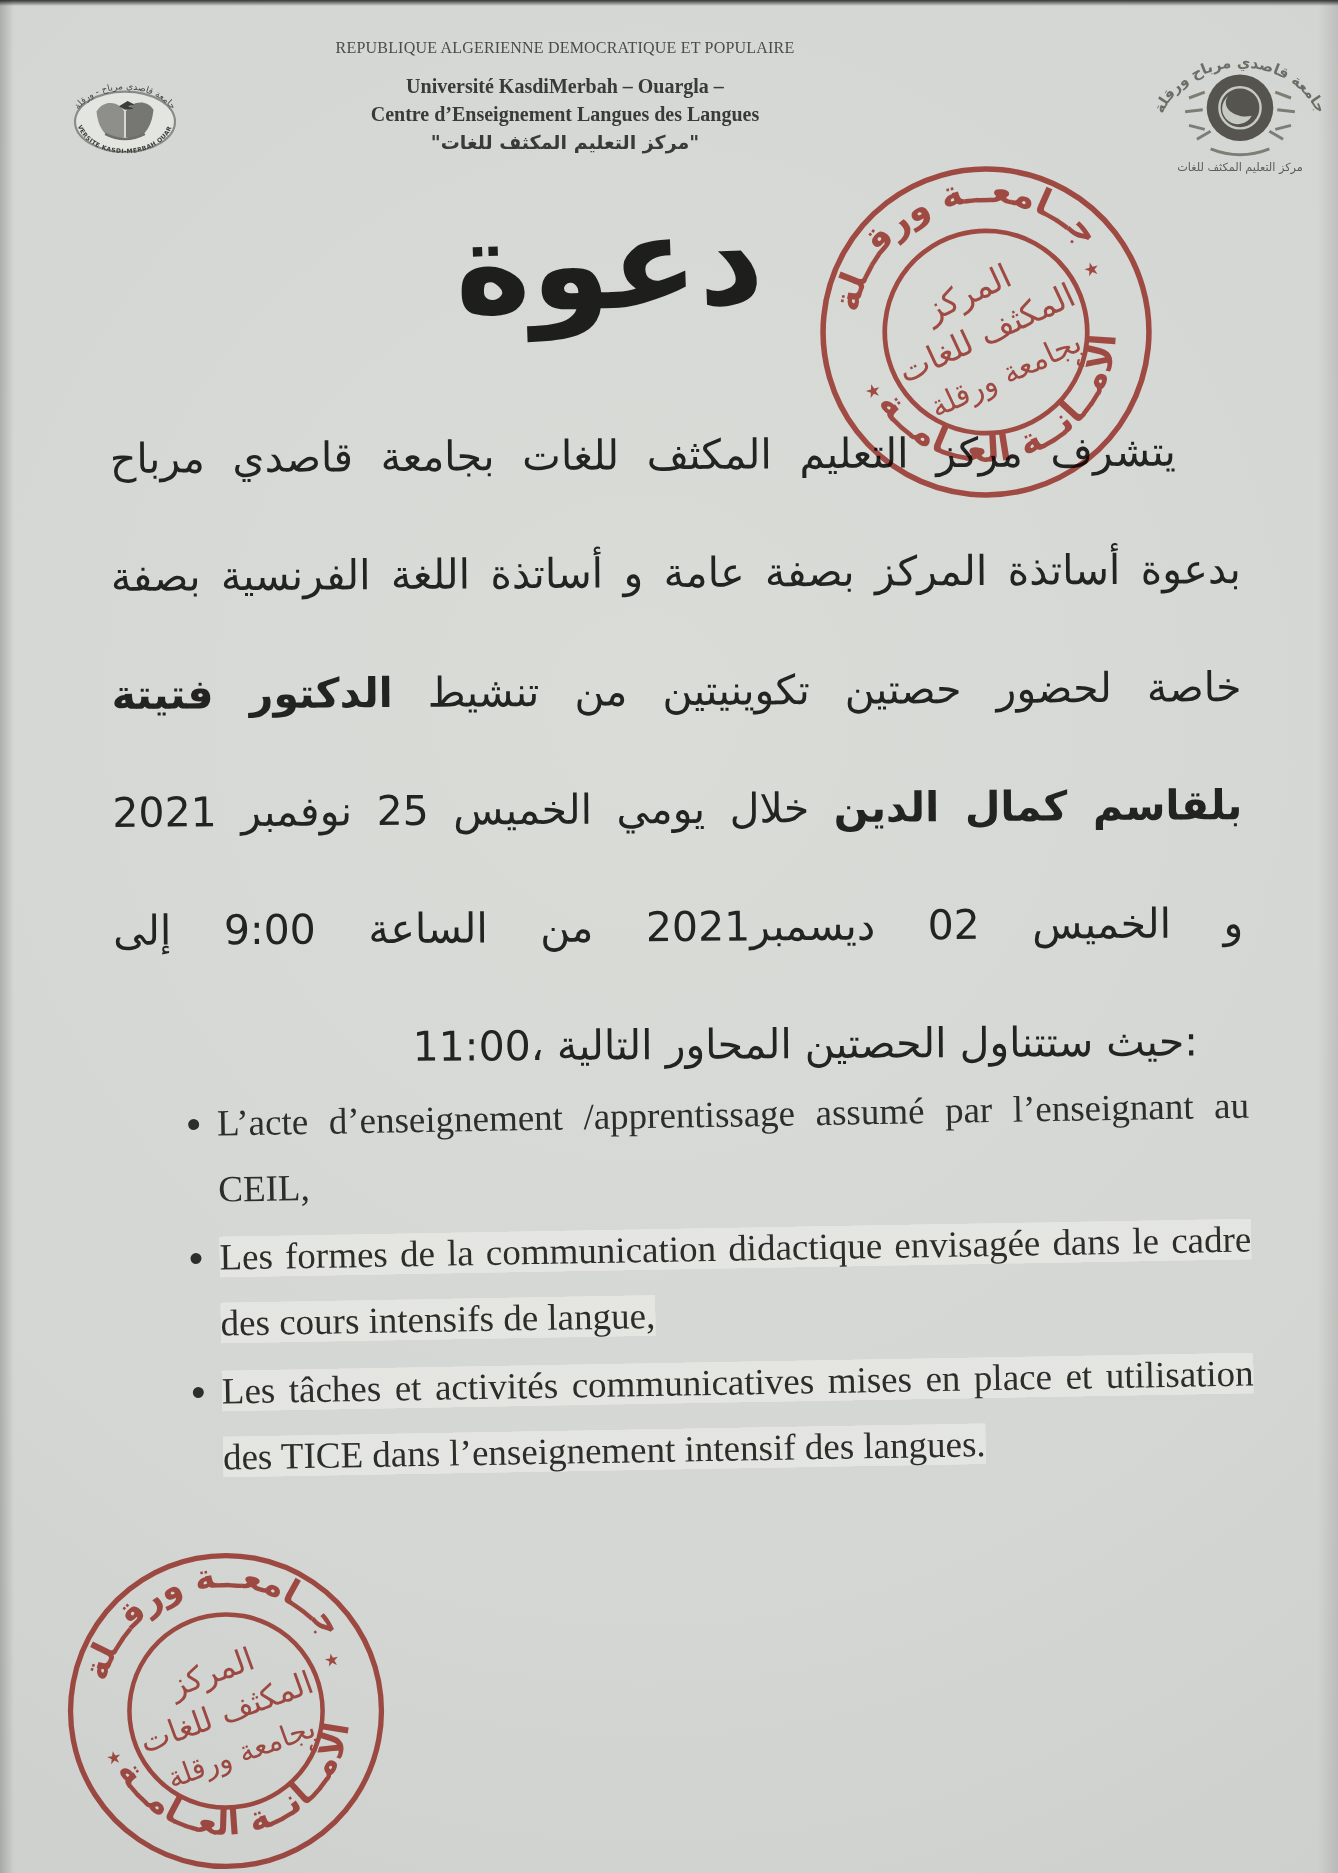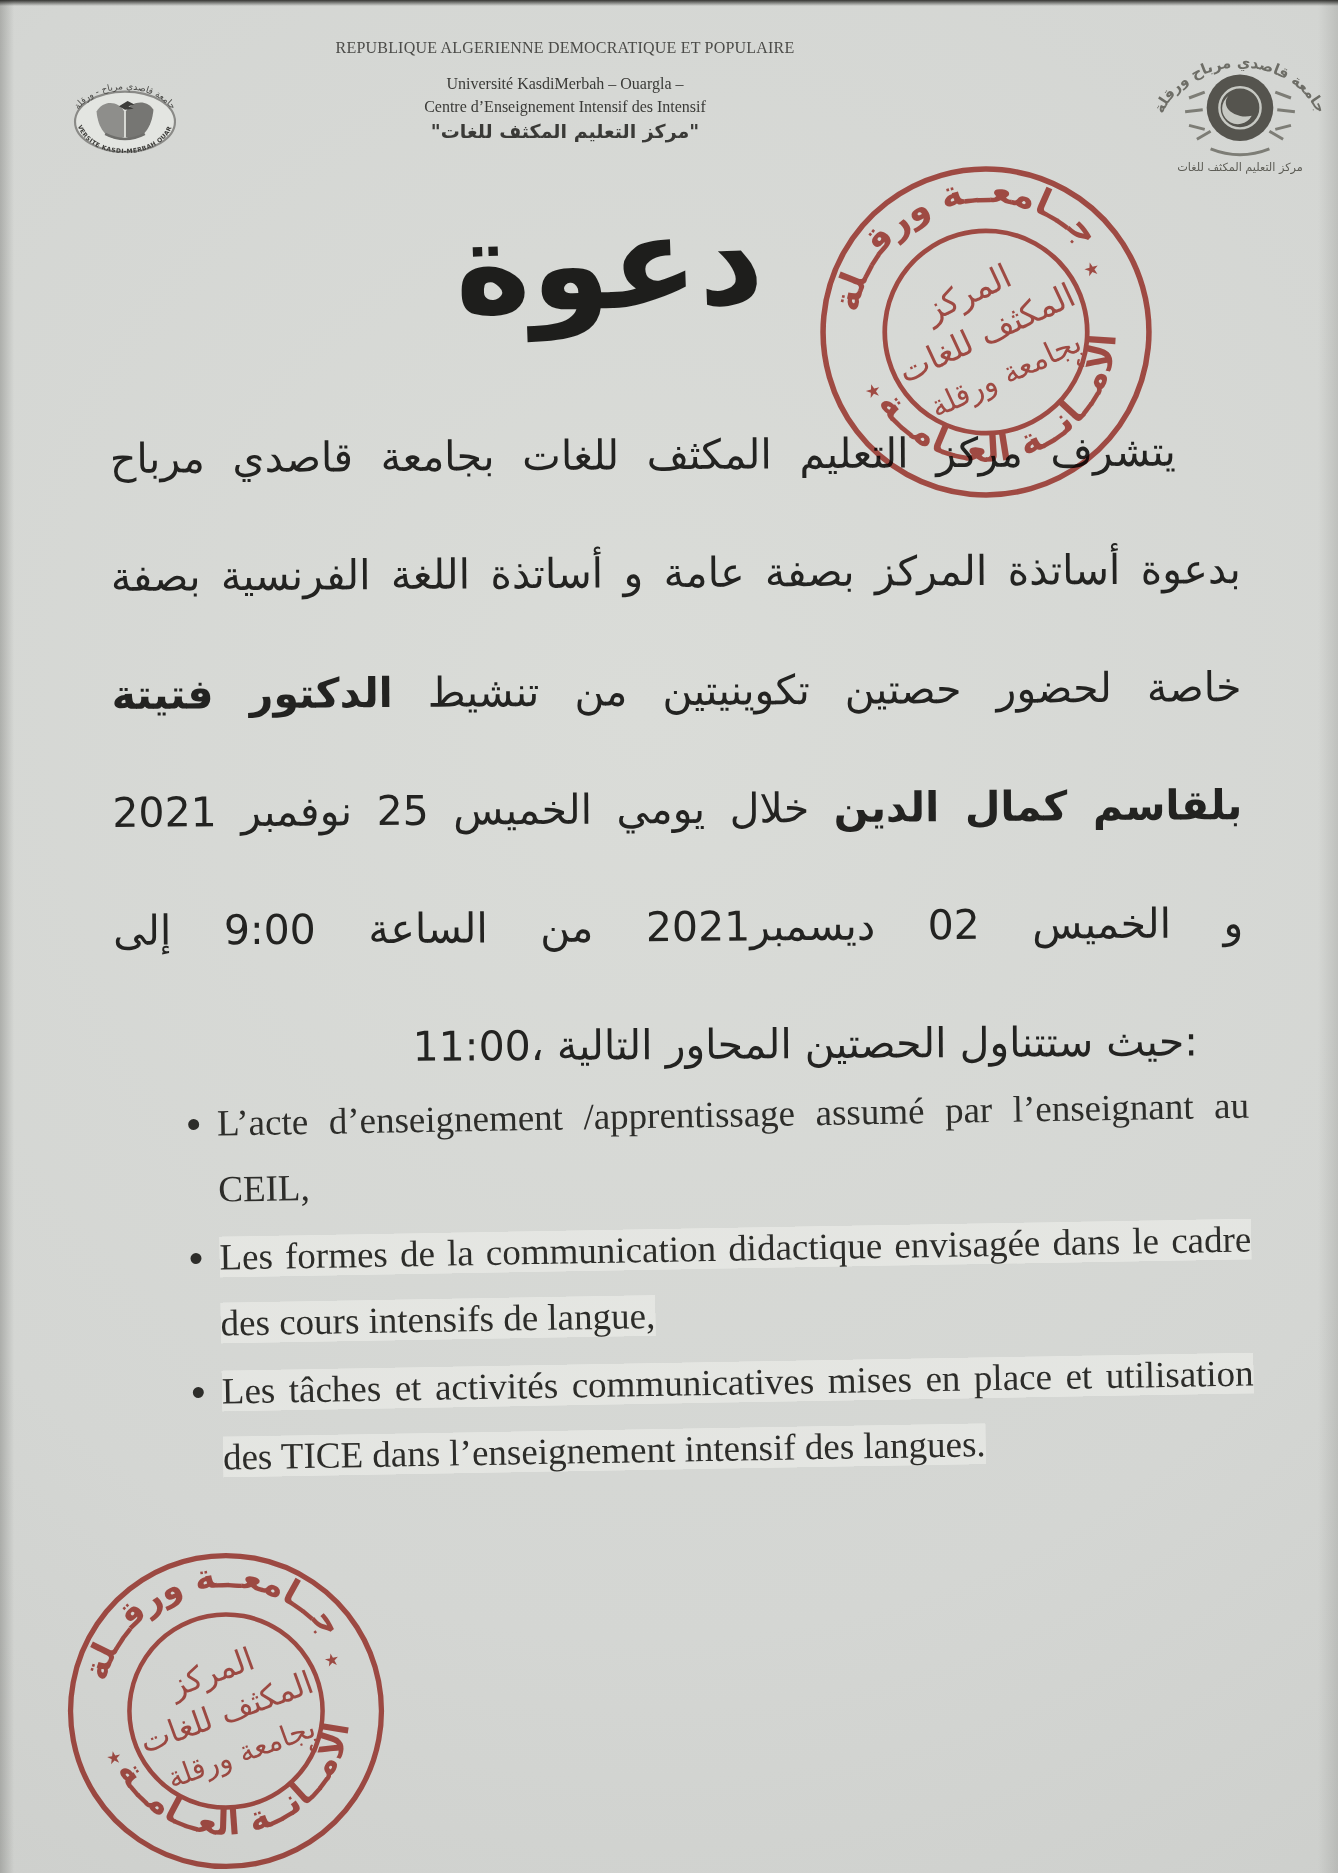--- a/index.html
+++ b/index.html
@@ -16,21 +16,21 @@
     font-family:"Liberation Serif", serif;
     color:#2b2b29;
   }
 
   
   .hdr-text{
     position:absolute; top:38px; left:165px; width:800px;
     text-align:center; line-height:1.28;
   }
   .hdr-small{font-size:16px; color:#4b4b48; letter-spacing:.2px;}
-  .hdr-bold{font-size:16px; font-weight:normal; color:#3a3a37; margin-top:2px;}
+  .hdr-bold{font-size:20px; font-weight:bold; color:#3a3a37; margin-top:2px;}
   .hdr-gap{height:14px;}
   .hdr-ar{font-size:19px; font-weight:bold; color:#3a3a37; direction:rtl; font-family:"DejaVu Sans", sans-serif; margin-top:2px;}
 
   .logo-left{position:absolute; top:58px; left:50px; width:150px; height:112px;}
   .logo-right{position:absolute; top:12px; left:1142px; width:196px; height:172px;}
 
   
   .doc-title{
     position:absolute; top:192px; left:0; width:1338px;
     padding-right:120px; box-sizing:border-box;
@@ -102,21 +102,21 @@
     </text>
     <text font-size="7" font-weight="bold" fill="#3c3c39" font-family="DejaVu Sans, sans-serif" letter-spacing=".5">
       <textPath href="#llb" startOffset="50%" text-anchor="middle">UNIVERSITE KASDI-MERBAH OUARGLA</textPath>
     </text>
   </svg>
 
   <div class="hdr-text">
     <div class="hdr-small">REPUBLIQUE ALGERIENNE DEMOCRATIQUE ET POPULAIRE</div>
     <div class="hdr-gap"></div>
     <div class="hdr-bold">Université KasdiMerbah – Ouargla –</div>
-    <div class="hdr-bold">Centre d’Enseignement Intensif des Intensif</div>
+    <div class="hdr-bold">Centre d’Enseignement Langues des Langues</div>
     <div class="hdr-ar">"مركز التعليم المكثف للغات"</div>
   </div>
 
   <svg class="logo-right" viewBox="0 0 200 172">
     <defs>
       <path id="rlt" d="M 22,100 A 84,72 0 0 1 178,100"></path>
     </defs>
     <text font-size="15" font-weight="bold" fill="#6d6d66" font-family="DejaVu Sans, sans-serif">
       <textPath href="#rlt" startOffset="50%" text-anchor="middle">جامعة قاصدي مرباح ورقلة</textPath>
     </text>

